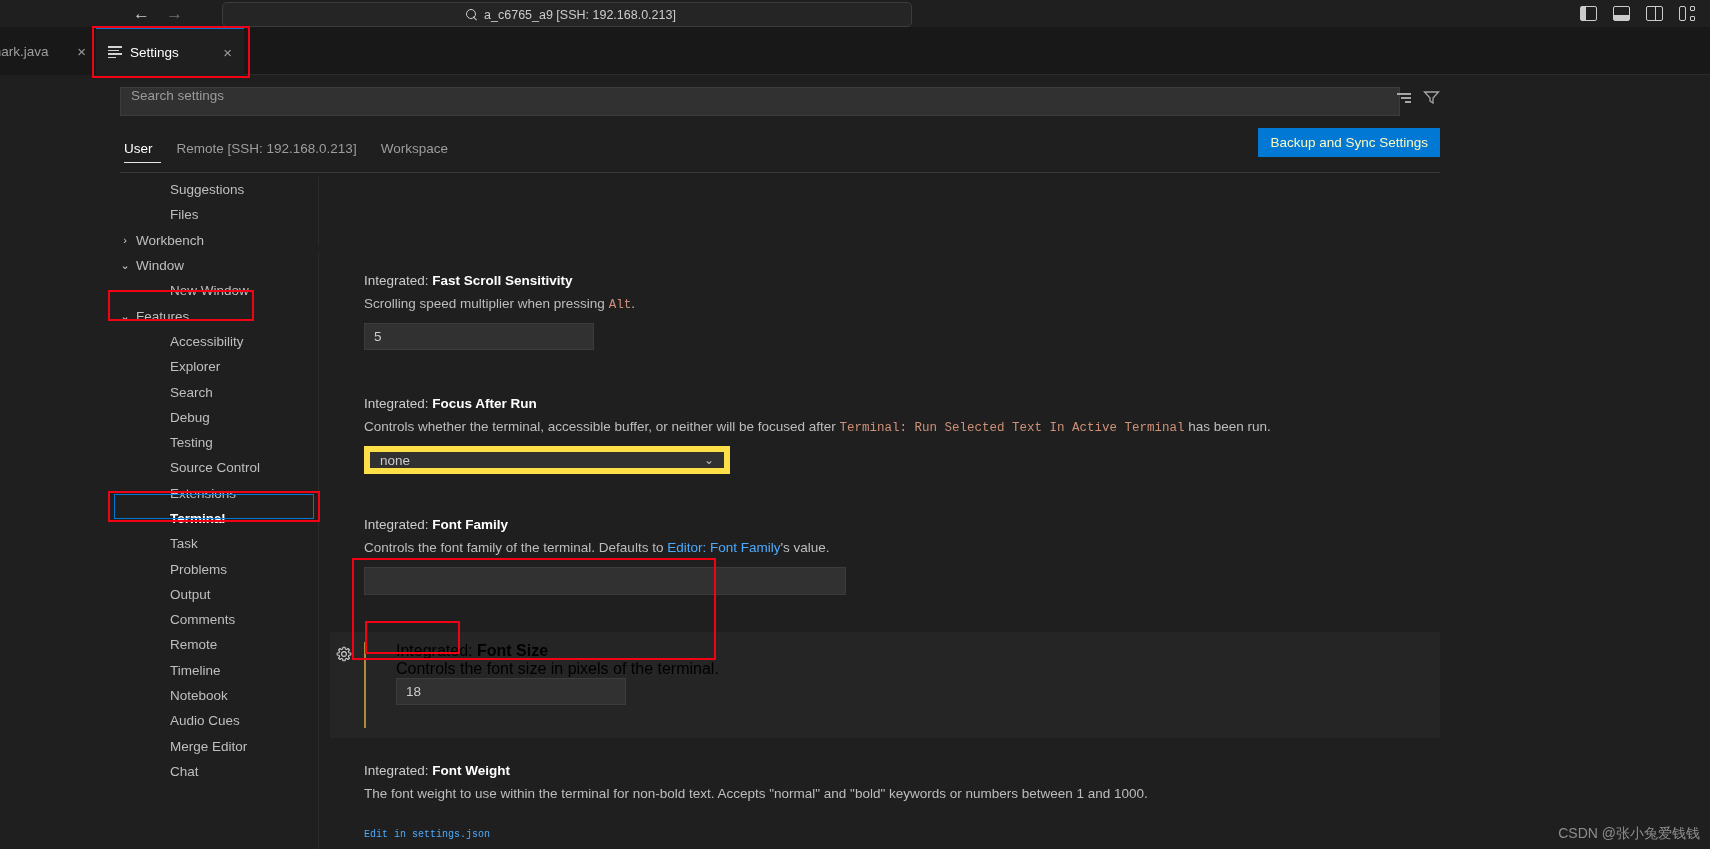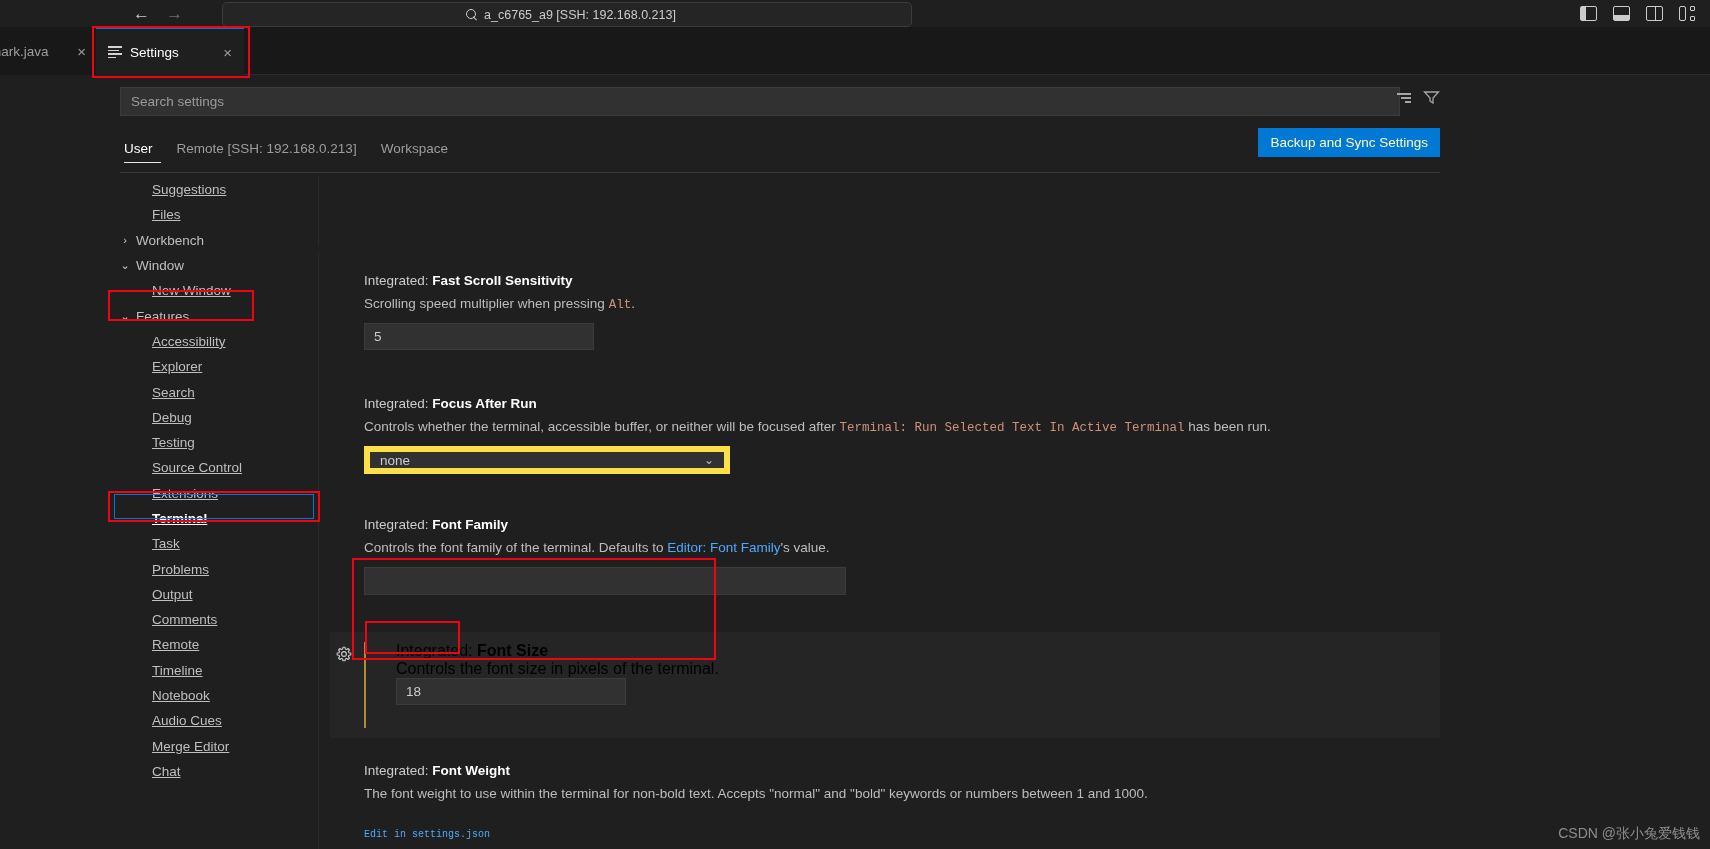--- a/index.html
+++ b/index.html
@@ -77,21 +77,21 @@
   .ann {
     position: absolute; border: 2.5px solid #f10215; pointer-events: none; z-index: 50;
   }
 
   
   .editor { position: absolute; top: 75px; left: 0; width: 1710px; height: 774px; background: #1f1f1f; }
   .search-row { position: absolute; left: 120px; top: 12px; width: 1320px; height: 29px; }
   .search-box {
     position: absolute; left: 0; top: 0; width: 1280px; height: 29px;
     background: #313131; border: 1px solid #3c3c3c;
-    display: flex; align-items: center; padding: 0 10px;
+    display: flex; align-items: flex-start; padding: 0 10px;
   }
   .search-box .ph { color: #9b9b9b; font-size: 13.5px; }
   .search-tools { position: absolute; right: 0; top: 3px; display: flex; gap: 12px; align-items: center; }
   .tool-icon { width: 17px; height: 15px; position: relative; cursor: pointer; }
   .clear-ic i { position:absolute; right:0; height:1.5px; background:#a6a6a6; }
   .clear-ic i:nth-child(1){ top:3px; width:14px; }
   .clear-ic i:nth-child(2){ top:7px; width:10px; }
   .clear-ic i:nth-child(3){ top:11px; width:6px; }
   .filter-ic svg { display:block; }
 
@@ -118,21 +118,21 @@
     position: absolute; left: 110px; top: 102px; width: 210px; bottom: 0;
     overflow: hidden;
   }
   .toc-row {
     height: 25.3px; display: flex; align-items: center; font-size: 13.5px;
     color: #bfbfbf; cursor: pointer; padding-left: 4px; white-space: nowrap;
   }
   .toc-row .chev { width: 22px; text-align: center; color: #cccccc; font-size: 11px; flex: none; }
   .toc-row .txt { }
   .toc-row.lvl1 .txt { margin-left: 0; }
-  .toc-row.lvl2 .txt { margin-left: 16px; text-decoration: underline; }
+  .toc-row.lvl2 .txt { margin-left: 34px; }
   .toc-row.sel { color: #ffffff; font-weight: bold; }
   .toc-divider { position:absolute; left:318px; top:102px; bottom:0; width:1px; background:#2b2b2b; }
   .toc-clip { position: absolute; left:110px; right:0; top:170px; height:8px; background:#1f1f1f; z-index: 3; }
 
   
   .slist { position: absolute; left: 330px; top: 102px; right: 0; bottom: 0; overflow: hidden; }
   .sitem { position: absolute; left: 34px; width: 1110px; }
   .sitem .title { font-size: 13.5px; color: #cccccc; margin-bottom: 6px; }
   .sitem .title b { color: #ffffff; font-weight: bold; }
   .sitem .desc { font-size: 13.5px; color: #bdbdbd; line-height: 1.45; margin-bottom: 9px; }

